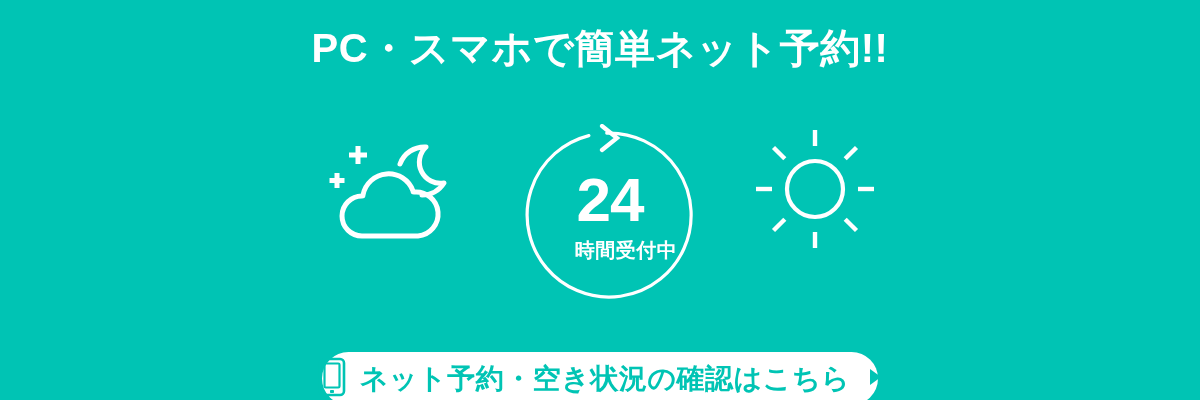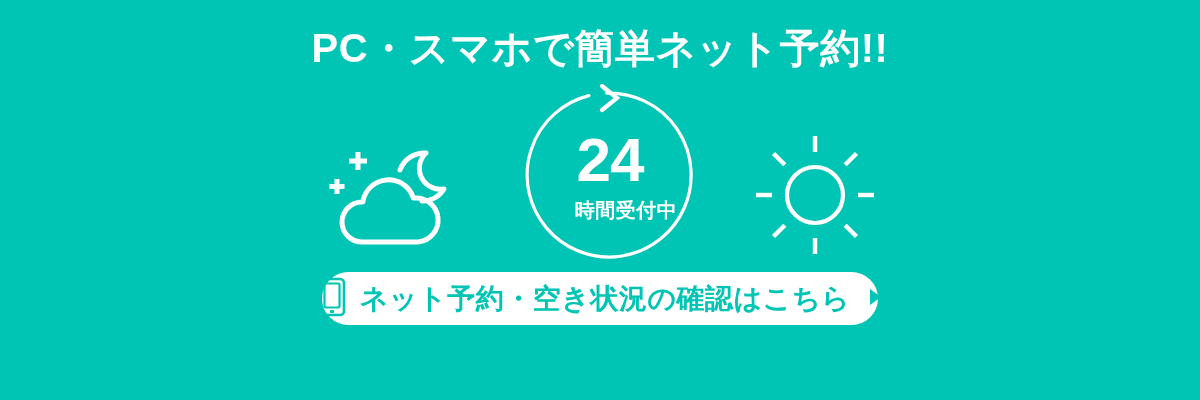--- a/index.html
+++ b/index.html
@@ -17,20 +17,21 @@
 
   .banner {
     position: relative;
     width: 1200px;
     height: 400px;
     background: #00c4b4;
     box-sizing: border-box;
     display: flex;
     flex-direction: column;
     align-items: center;
+    gap: 40px;
   }
 
   
   .headline {
     margin-top: 26px;
     color: #ffffff;
     font-size: 40px;
     line-height: 1.1;
     font-weight: 700;
     letter-spacing: 0.5px;
@@ -38,21 +39,21 @@
     text-align: center;
     user-select: none;
   }
 
   
   .icon-row {
     margin-top: 14px;
     width: 560px;
     height: 180px;
     display: flex;
-    align-items: flex-end;
+    align-items: flex-start;
     justify-content: space-between;
     position: relative;
   }
 
   .icon-night,
   .icon-sun {
     flex: 0 0 auto;
     display: block;
   }
 

